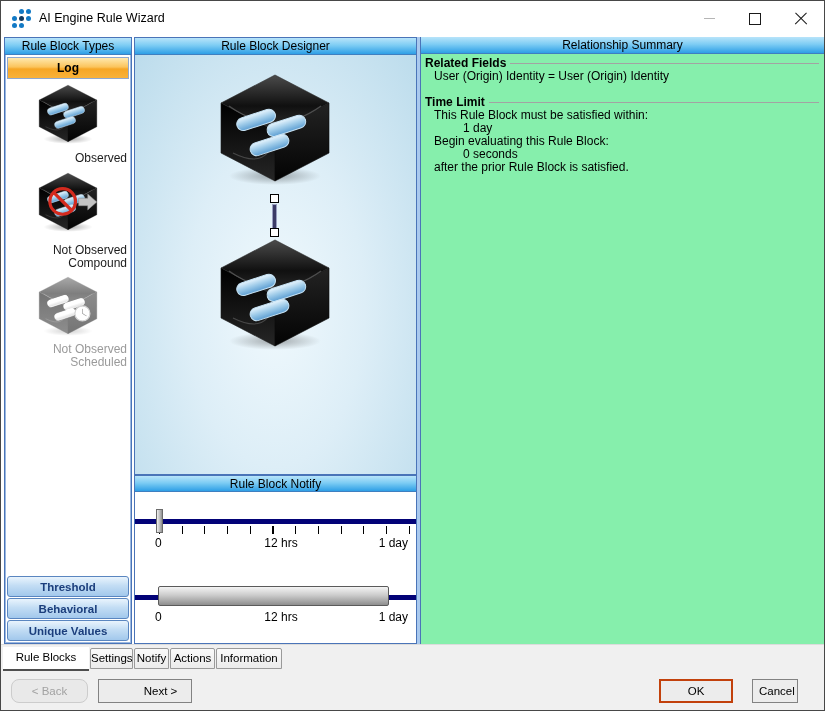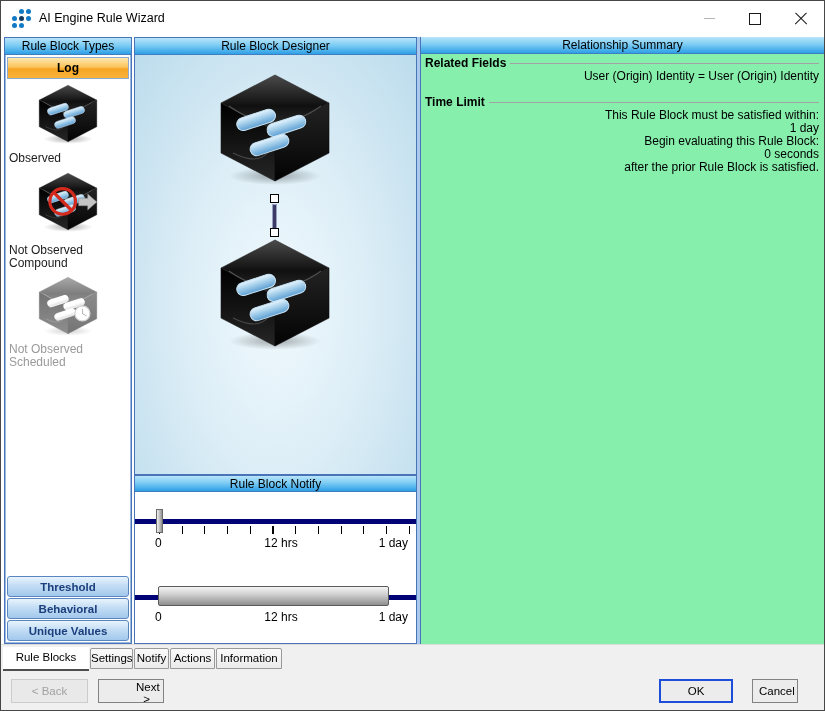--- a/index.html
+++ b/index.html
@@ -39,21 +39,21 @@
   }
   .log-btn {
     display:block; margin:2px; width:calc(100% - 4px); height:22px;
     background:linear-gradient(to bottom,#ffe9ae 0%, #fbc45c 45%, #f6a625 55%, #f9b23a 100%);
     border:1px solid #8fa8cf; font-family:inherit; font-size:12px; font-weight:bold; color:#000;
   }
   .sb-icon { position:absolute; left:50%; transform:translateX(-50%); width:64px; height:61px; }
   .sb-icon.i1 { top:46px; }
   .sb-icon.i2 { top:134px; }
   .sb-icon.i3 { top:238px; filter:grayscale(1) brightness(1.3) opacity(.55); }
-  .sb-label { position:absolute; left:4px; right:4px; text-align:left; font-size:12px; line-height:13px; color:#1c1c1c; }
+  .sb-label { position:absolute; left:4px; right:4px; text-align:right; font-size:12px; line-height:13px; color:#1c1c1c; }
   .sb-label.l1 { top:114px; }
   .sb-label.l2 { top:206px; }
   .sb-label.l3 { top:305px; color:#9a9a9a; }
   .type-btns { position:absolute; left:2px; right:2px; bottom:2px; }
   .type-btn {
     display:block; width:100%; height:21px; margin-top:1px; border-radius:3px;
     background:linear-gradient(to bottom,#e9f4fd 0%, #c3ddf4 45%, #a2c8ec 100%);
     border:1px solid #5a86c0; font-family:inherit; font-size:11.5px; font-weight:bold; color:#1b3e7c;
   }
   
@@ -83,39 +83,39 @@
   .sl-start { left:20px; } .sl-mid { left:106px; width:80px; text-align:center; } .sl-end { right:8px; }
   .track2 { position:absolute; left:0; right:0; top:103px; height:5px; background:#020277; }
   .range-bar { position:absolute; left:23px; top:94px; width:231px; height:20px;
     background:linear-gradient(to bottom,#f4f4f4 0%, #cccccc 45%, #8e8e8e 100%);
     border:1px solid #5a5a5a; border-radius:2px; }
   
   .splitter { position:absolute; left:416px; top:36px; width:4px; height:607px;
     background:#a9c9ee; border-right:1px solid #4a74b8; }
   
   .right-panel { position:absolute; left:420px; top:36px; width:403px; height:607px; background:#86efac; display:flex; flex-direction:column; }
-  .summary-body { padding:2px 5px 0 4px; font-size:12px; color:#000;text-align:right; }
+  .summary-body { padding:2px 5px 0 4px; font-size:12px; color:#000; }
   .sec-title { display:flex; align-items:center; gap:4px; font-weight:bold; line-height:14px; }
   .sec-title::after { content:''; flex:1; height:1px; background:#a3a3a3; margin-top:1px; }
   .sum-line { line-height:13px; padding-left:9px; }
   .sum-line.ind2 { padding-left:38px; }
   .sum-gap { height:12px; }
   
   .bottom { position:absolute; left:0; right:0; top:643px; bottom:0; background:#f0f0f0; border-top:1px solid #dcdcdc; }
   .tab { position:absolute; font-size:11.5px; text-align:center; color:#000; }
   .tab.active { left:2px; top:2px; width:86px; height:24px; line-height:21px; background:#fff; border-bottom:2px solid #4e4e4e; z-index:2; }
   .tab.t1 { left:89px; width:43px; } .tab.t2 { left:133px; width:35px; }
   .tab.t3 { left:169px; width:45px; } .tab.t4 { left:215px; width:66px; }
   .tab:not(.active) { top:3px; height:21px; line-height:19px;
     background:linear-gradient(to bottom,#fafafa,#ebebeb); border:1px solid #9a9a9a; border-radius:2px 2px 0 0; }
   .btn { position:absolute; top:34px; height:24px; font-family:inherit; font-size:11.5px; color:#000;
     background:#ececec; border:1px solid #828282; }
-  .btn-back { left:10px; width:77px; background:#e9e9e9; border-color:#cccccc; color:#a2a2a2; }
-  .btn-next { left:97px; width:66px;padding-left:37px; }
-  .btn-ok { left:658px; width:74px; border:2px solid #1d4ed8; }
+  .btn-back { left:10px; width:77px; background:#e9e9e9; border-color:#cccccc; color:#a2a2a2;border-radius:8px; }
+  .btn-next { left:97px; width:94px;padding-left:37px; }
+  .btn-ok { left:658px; width:74px; border:2px solid #c2410c; }
   .btn-cancel { left:751px; width:46px; }
 </style>
 </head>
 <body>
 
 <svg width="0" height="0" style="position:absolute">
   <defs>
     <linearGradient id="gTop" x1="0" y1="0" x2="0" y2="1">
       <stop offset="0" stop-color="#4b4b4b"></stop>
         <stop offset=".55" stop-color="#101010"></stop>

